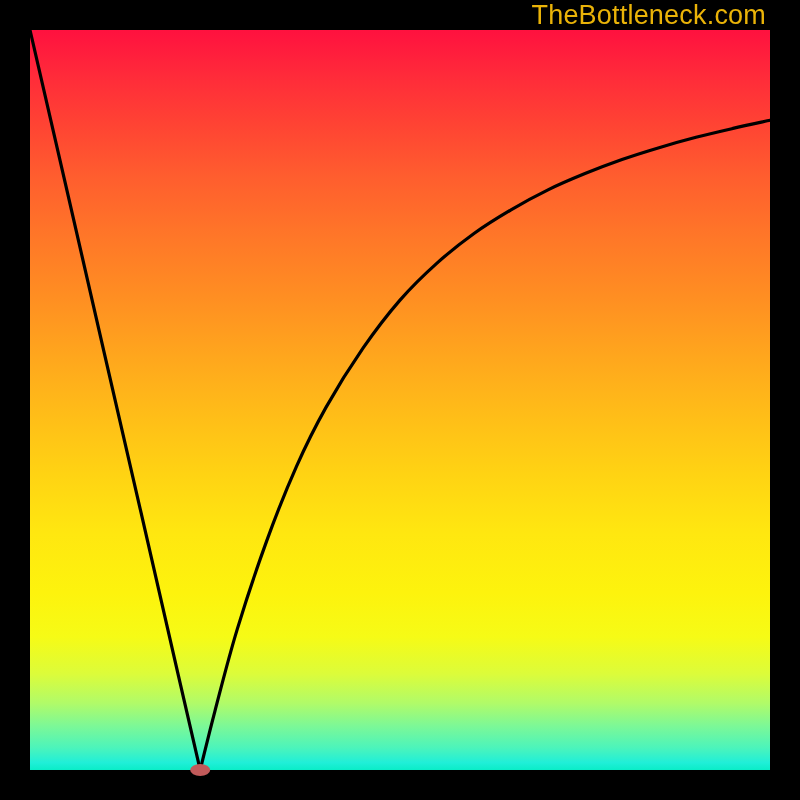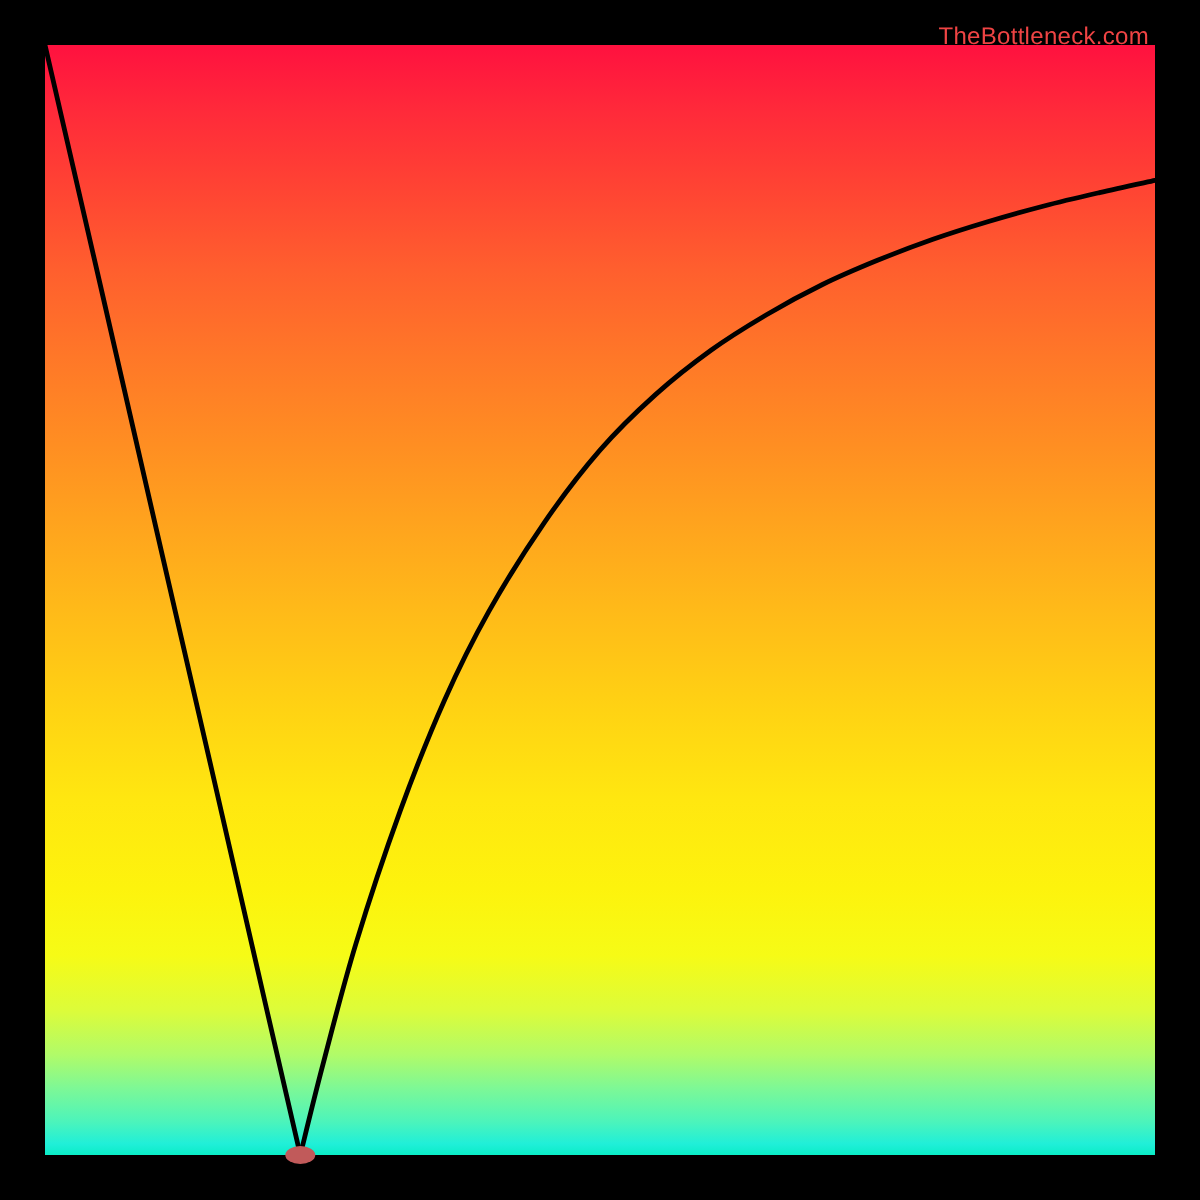--- a/index.html
+++ b/index.html
@@ -40,24 +40,24 @@
       #dcfc3a 87%,
       #b0fb69 91%,
       #7df896 94%,
       #4cf4bb 97%,
       #20efd8 99%,
       #0aedc7 100%
     );
   }
   .watermark {
     position: absolute;
-    top: 16px;
+    top: 0;
     right: 34px;
-    color: #ef4444;
-    font-size: 16px;
+    color: #eab308;
+    font-size: 27px;
     font-weight: 500;
     letter-spacing: 0.2px;
     user-select: none;
   }
   svg.curve {
     position: absolute;
     left: 0;
     top: 0;
     width: 740px;
     height: 740px;

